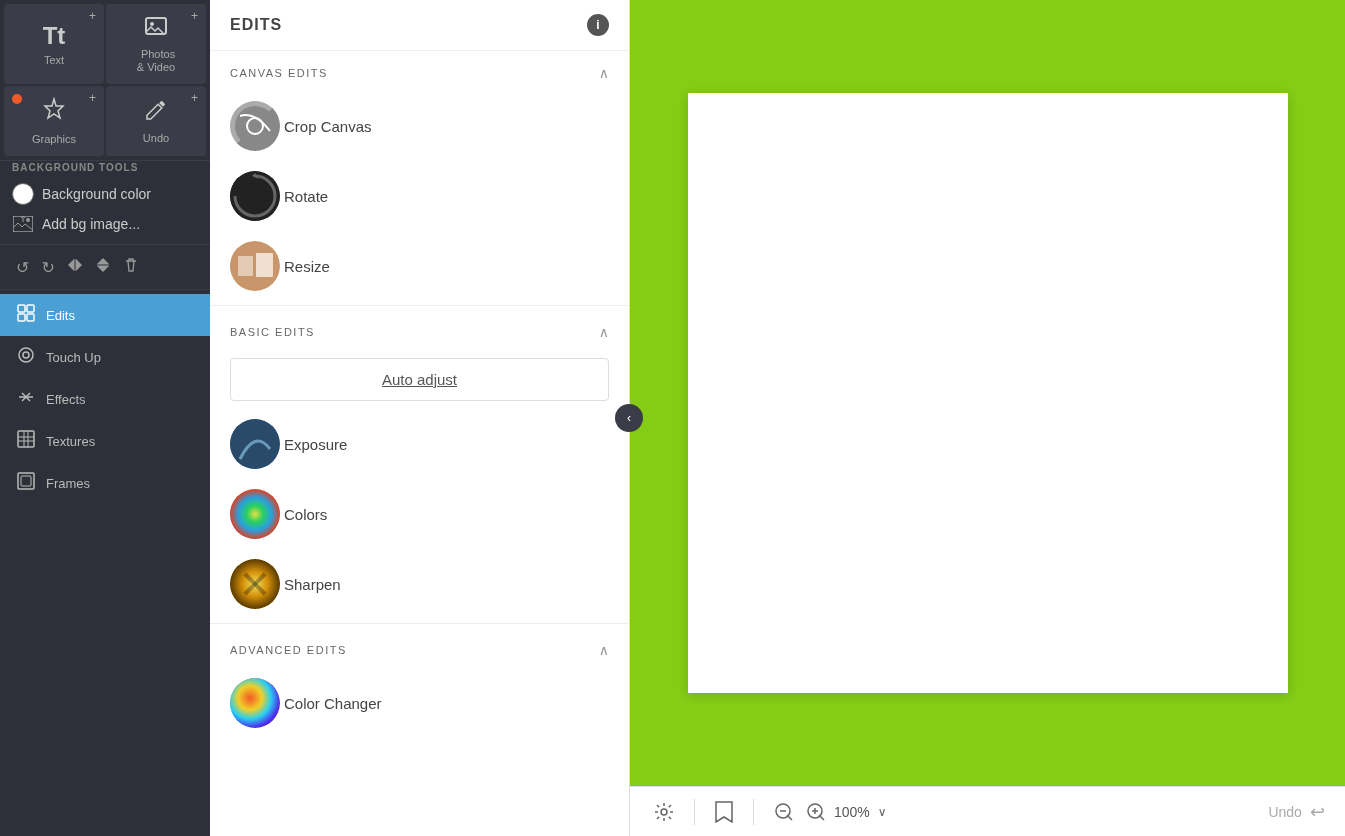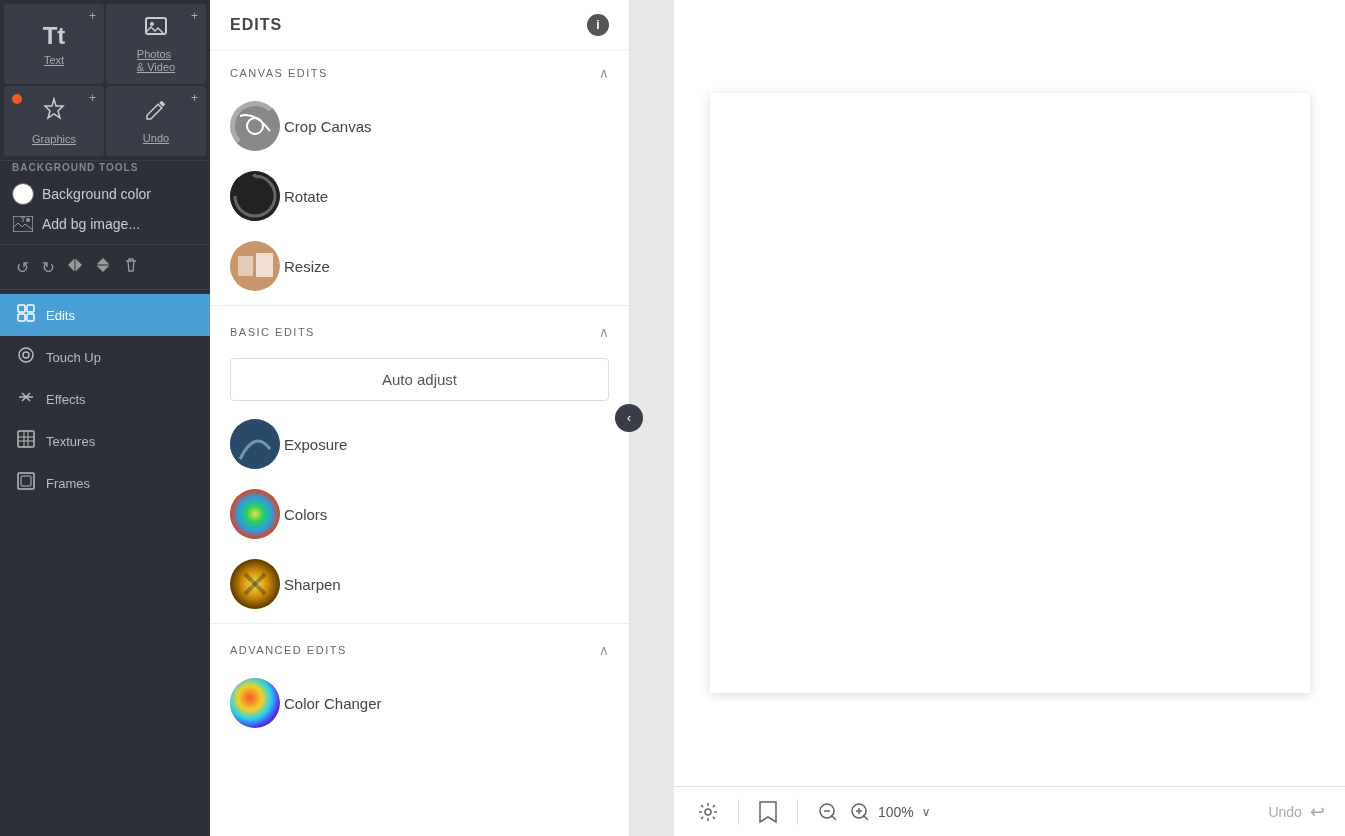--- a/index.html
+++ b/index.html
@@ -45,23 +45,22 @@
 
     .tool-btn .tool-icon {
       font-size: 22px;
       margin-bottom: 4px;
       color: #ccc;
     }
 
     .tool-btn .tool-label {
       font-size: 11px;
       color: #aaa;
-      text-align: left;
+      text-align: right;
       line-height: 1.2;
-      text-decoration: underline;
     }
 
     .tool-btn .plus-badge {
       position: absolute;
       top: 5px;
       right: 8px;
       font-size: 12px;
       color: #aaa;
     }
 
@@ -283,29 +282,29 @@
       margin: 8px 20px;
       padding: 12px;
       border: 1px solid #ddd;
       background: #fff;
       border-radius: 4px;
       font-size: 15px;
       color: #555;
       cursor: pointer;
       text-align: center;
       width: calc(100% - 40px);
+      text-decoration: underline;
     }
 
     
     .canvas-area {
       flex: 1;
       display: flex;
       flex-direction: column;
-      background: #ffffff;
-      margin-left: 44px;
+      background: #84cc16;
     }
 
     .canvas-workspace {
       flex: 1;
       display: flex;
       align-items: center;
       justify-content: center;
     }
 
     .canvas-white {

